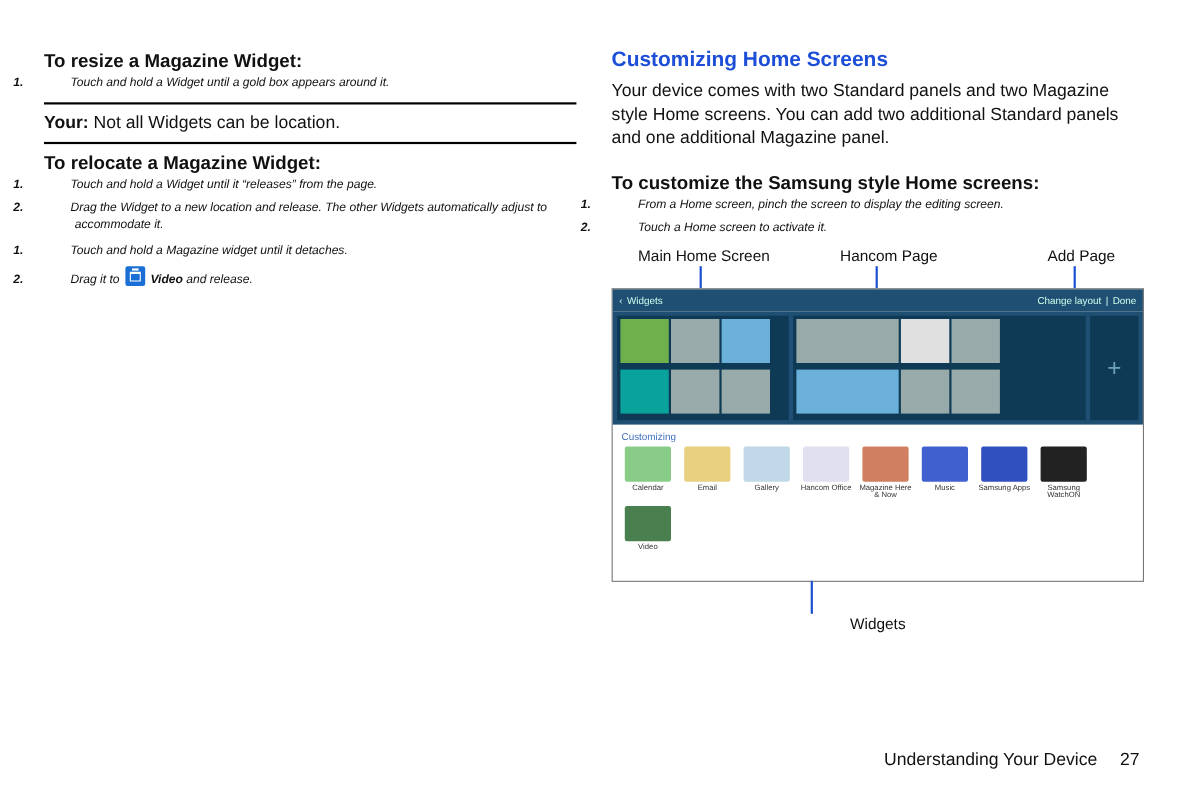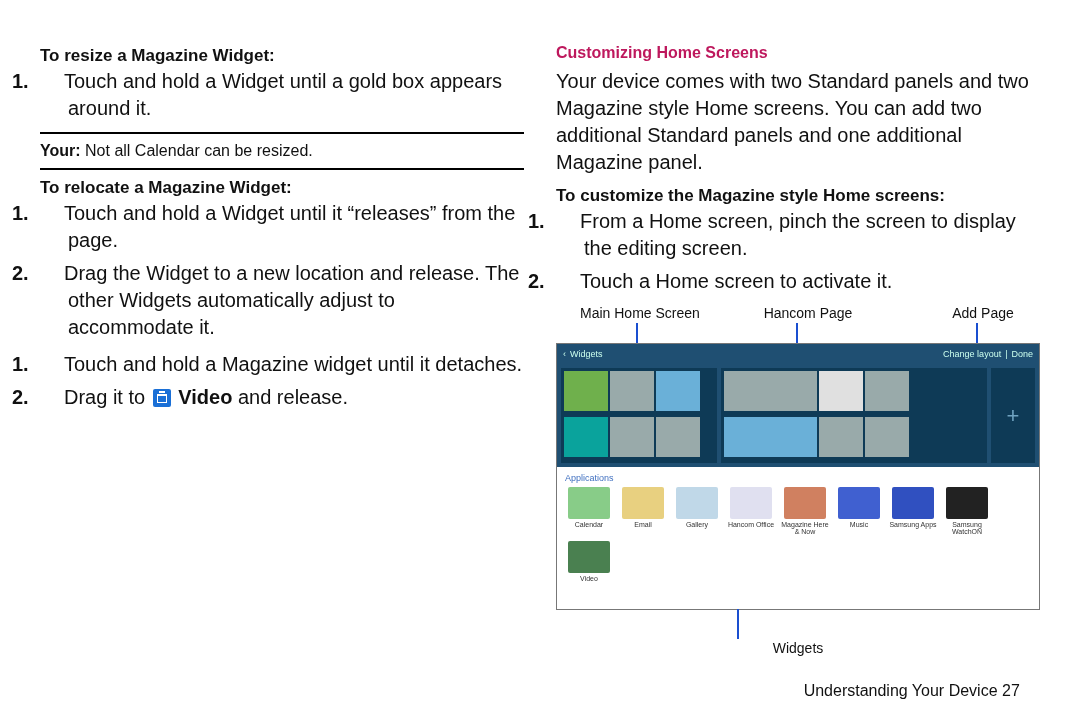--- a/index.html
+++ b/index.html
@@ -1,23 +1,23 @@
 <!DOCTYPE html>
 <html><head>
 <meta charset="utf-8">
 <style>
   html,body{margin:0;padding:0;background:#fff;font-family:Helvetica,Arial,sans-serif;color:#111;}
   .page{width:1080px;height:720px;box-sizing:border-box;padding:40px 40px 20px 40px;position:relative;}
   .cols{display:flex;gap:32px;}
   .col{flex:1;min-width:0;}
   .h-bold{font-weight:700;font-size:17px;margin:6px 0 2px 0;}
-  .h-blue{font-weight:700;font-size:16px;color:#be185d;margin:4px 0 6px 0;}
-  p.body{font-size:20px;line-height:1.35;margin:4px 0 10px 0;}
+  .h-blue{font-weight:700;font-size:19px;color:#1d4ed8;margin:4px 0 6px 0;}
+  p.body{font-size:16px;line-height:1.35;margin:4px 0 20px 0;}
   ol{margin:2px 0 10px 0;padding-left:0;list-style:none;}
-  li{font-size:20px;line-height:1.35;margin:2px 0 6px 0;padding-left:28px;text-indent:-28px;}
+  li{font-size:11px;line-height:1.35;margin:2px 0 6px 0;padding-left:28px;text-indent:-28px;font-style:italic;}
   li .num{font-weight:700;display:inline-block;width:24px;}
   hr.rule{border:none;border-top:2px solid #000;margin:8px 0 8px 0;}
   .note-line{font-size:16px;margin:6px 0 8px 0;}
   .note-line .nlabel{font-weight:700;}
   .trash-icon{display:inline-block;width:18px;height:18px;background:#1a6fd6;vertical-align:-3px;border-radius:2px;position:relative;margin:0 2px;}
   .trash-icon::before{content:"";position:absolute;left:4px;top:5px;width:10px;height:9px;border:1px solid #fff;border-top:2px solid #fff;box-sizing:border-box;}
   .trash-icon::after{content:"";position:absolute;left:6px;top:2px;width:6px;height:2px;background:#fff;}
   .strong{font-weight:700;}
   
   .diagram-wrap{position:relative;margin-top:8px;}
@@ -57,53 +57,53 @@
   .app .ic.doc{background:#e0e0f0;}
   .app .ic.mag{background:#d08060;}
   .app .ic.mus{background:#4060d0;}
   .app .ic.sa{background:#3050c0;}
   .app .ic.tv{background:#222;}
   .app .ic.vid{background:#4a8050;}
   .app .lbl{font-size:7px;color:#333;text-align:center;margin-top:2px;line-height:1;}
   .leader-bottom{position:absolute;width:1.5px;height:30px;background:#1a4fd0;left:180px;top:100%;}
   .label-bottom{text-align:center;font-size:14px;margin-top:30px;}
   .footer{position:absolute;bottom:20px;right:44px;font-size:16px;}
-  .footer .pn{display:inline-block;width:34px;text-align:left;}
+  .footer .pn{display:inline-block;width:34px;text-align:right;}
 </style>
 </head>
 <body>
 
 <div class="page">
  <div class="cols">
 
   <div class="col">
     <div class="h-bold">To resize a Magazine Widget:</div>
     <ol>
       <li><span class="num">1.</span><span>Touch and hold a Widget until a gold box appears around it.</span></li>
     </ol>
     <hr class="rule">
-    <div class="note-line"><span class="nlabel">Your:</span><span> Not all Calendar can be resized.</span></div>
+    <div class="note-line"><span class="nlabel">Your:</span><span> Not all Widgets can be location.</span></div>
     <hr class="rule">
 
     <div class="h-bold">To relocate a Magazine Widget:</div>
     <ol>
       <li><span class="num">1.</span><span>Touch and hold a Widget until it “releases” from the page.</span></li>
       <li><span class="num">2.</span><span>Drag the Widget to a new location and release. The other Widgets automatically adjust to accommodate it.</span></li>
     </ol>
 
     <ol>
       <li><span class="num">1.</span><span>Touch and hold a Magazine widget until it detaches.</span></li>
       <li><span class="num">2.</span><span>Drag it to </span><span class="trash-icon"></span> <span class="strong">Video</span><span> and release.</span></li>
     </ol>
   </div>
 
   <div class="col">
     <div class="h-blue">Customizing Home Screens</div>
     <p class="body">Your device comes with two Standard panels and two Magazine style Home screens. You can add two additional Standard panels and one additional Magazine panel.</p>
-    <div class="h-bold">To customize the Magazine style Home screens:</div>
+    <div class="h-bold">To customize the Samsung style Home screens:</div>
     <ol>
       <li><span class="num">1.</span><span>From a Home screen, pinch the screen to display the editing screen.</span></li>
       <li><span class="num">2.</span><span>Touch a Home screen to activate it.</span></li>
     </ol>
 
     <div class="diagram-wrap">
       <div class="labels-top">
         <span class="lt1">Main Home Screen</span>
         <span class="lt2">Hancom Page</span>
         <span class="lt3">Add Page</span>
@@ -137,21 +137,21 @@
             <div class="tile grey"></div>
             <div class="tile w sky"></div>
             <div class="tile grey"></div>
             <div class="tile grey"></div>
           </div>
           <div class="panel addp">
             <span>+</span>
           </div>
         </div>
         <div class="apps">
-          <div class="apps-title">Applications</div>
+          <div class="apps-title">Customizing</div>
           <div class="app-grid">
             <div class="app">
                   <div class="ic"></div>
                   <div class="lbl">Calendar</div>
                 </div>
             <div class="app">
                   <div class="ic mail"></div>
                   <div class="lbl">Email</div>
                 </div>
             <div class="app">

